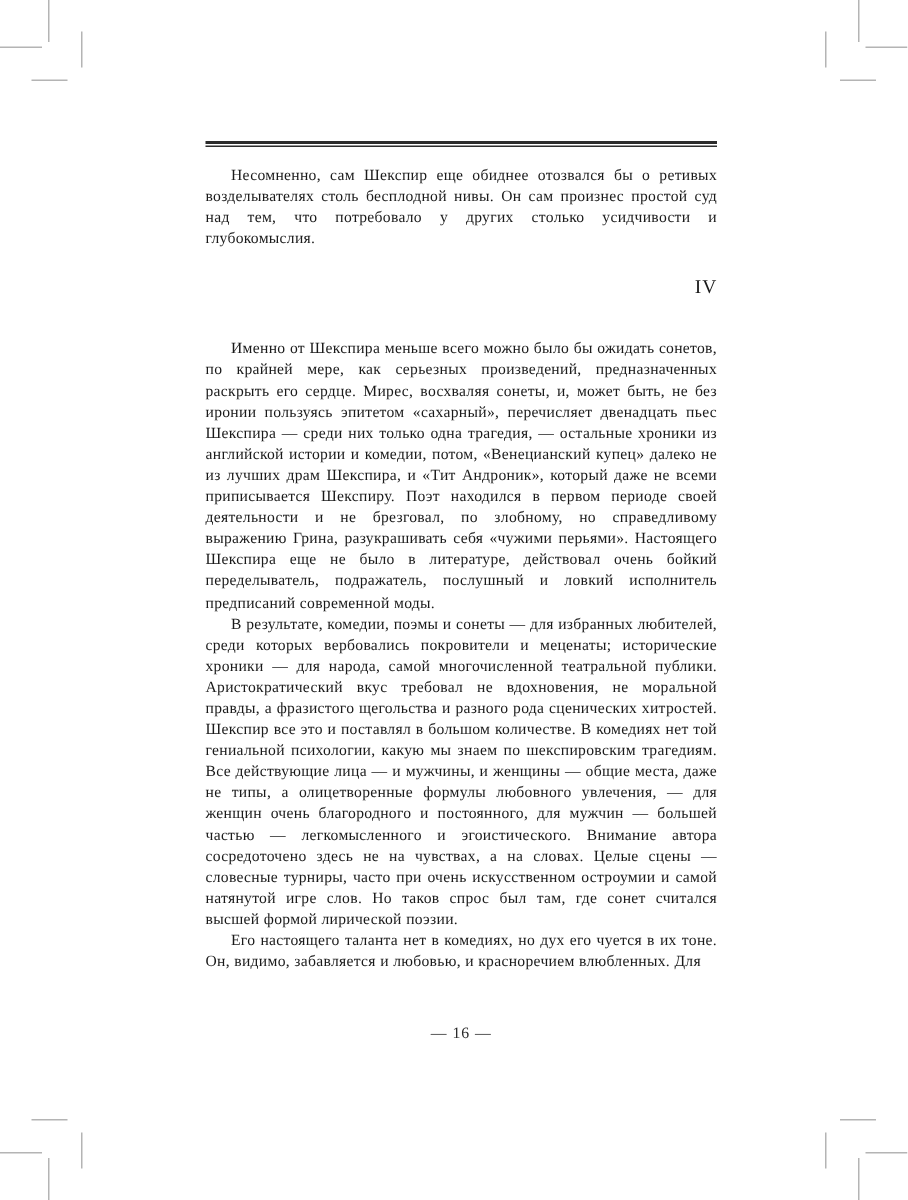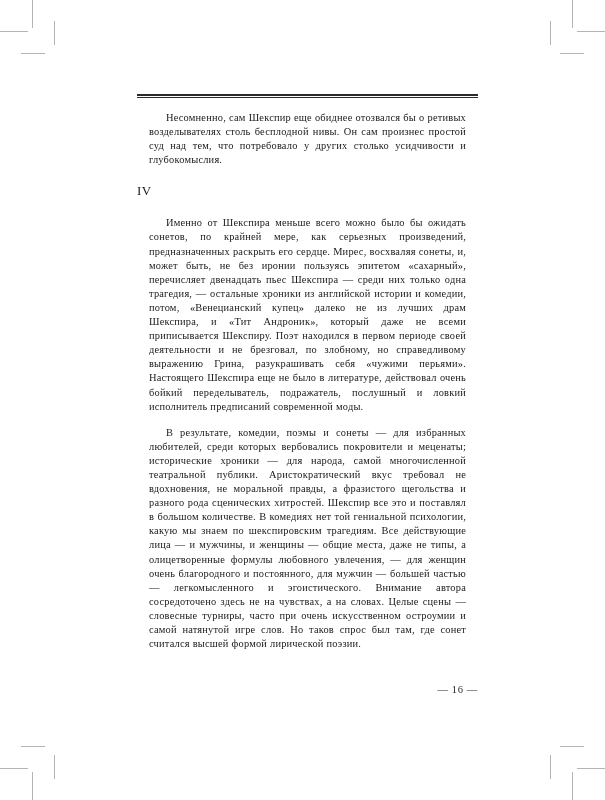--- a/index.html
+++ b/index.html
@@ -67,45 +67,45 @@
   .top-rule .gap {
     height: 1px;
     background: transparent;
   }
   .top-rule .thin {
     height: 1px;
     background: #2b2b2b;
   }
 
   p.body-par {
-    margin: 12px;
+    margin: 0;
     font-size: 10.4px;
     line-height: 14.1px;
     text-align: justify;
     text-indent: 17px;
     hyphens: auto;
     -webkit-hyphens: auto;
     letter-spacing: 0.02em;
     word-spacing: 0.01em;
   }
 
   .section-num {
-    margin: 16px 0 17px 0;
-    text-align: left;
+    margin: 16px 0 27px 0;
+    text-align: right;
     font-size: 13px;
     line-height: 16px;
     letter-spacing: 0.04em;
   }
 
   .folio {
     position: absolute;
     left: 0;
     top: 590px;
     width: 341px;
-    text-align: right;
+    text-align: center;
     font-size: 10.5px;
     letter-spacing: 0.06em;
     color: #2b2b2b;
   }
 </style>
 </head>
 <body>
 
 <div>
   <div class="crop h crop-tl-h"></div>
@@ -136,15 +136,16 @@
     <div class="gap"></div>
     <div class="thin"></div>
   </div>
 
   <p class="body-par">Несомненно, сам Шекспир еще обиднее отозвался бы о ретивых возделывателях столь бесплодной нивы. Он сам произнес простой суд над тем, что потребовало у других столько усидчивости и глубокомыслия.</p>
 
   <div class="section-num">IV</div>
 
   <p class="body-par">Именно от Шекспира меньше всего можно было бы ожидать сонетов, по крайней мере, как серьезных произведений, предназначенных раскрыть его сердце. Мирес, восхваляя сонеты, и, может быть, не без иронии пользуясь эпитетом «сахарный», перечисляет двенадцать пьес Шекспира — среди них только одна трагедия, — остальные хроники из английской истории и комедии, потом, «Венецианский купец» далеко не из лучших драм Шекспира, и «Тит Андроник», который даже не всеми приписывается Шекспиру. Поэт находился в первом периоде своей деятельности и не брезговал, по злобному, но справедливому выражению Грина, разукрашивать себя «чужими перьями». Настоящего Шекспира еще не было в литературе, действовал очень бойкий переделыватель, подражатель, послушный и ловкий исполнитель предписаний современной моды.</p>
   <p class="body-par">В результате, комедии, поэмы и сонеты — для избранных любителей, среди которых вербовались покровители и меценаты; исторические хроники — для народа, самой многочисленной театральной публики. Аристократический вкус требовал не вдохновения, не моральной правды, а фразистого щегольства и разного рода сценических хитростей. Шекспир все это и поставлял в большом количестве. В комедиях нет той гениальной психологии, какую мы знаем по шекспировским трагедиям. Все действующие лица — и мужчины, и женщины — общие места, даже не типы, а олицетворенные формулы любовного увлечения, — для женщин очень благородного и постоянного, для мужчин — большей частью — легкомысленного и эгоистического. Внимание автора сосредоточено здесь не на чувствах, а на словах. Целые сцены — словесные турниры, часто при очень искусственном остроумии и самой натянутой игре слов. Но таков спрос был там, где сонет считался высшей формой лирической поэзии.</p>
+  <p class="body-par">Его настоящего таланта нет в комедиях, но дух его чуется в их тоне. Он, видимо, забавляется и любовью, и красноречием влюбленных. Для</p>
 
   <div class="folio">— 16 —</div>
 </div>
 
 </body></html>

